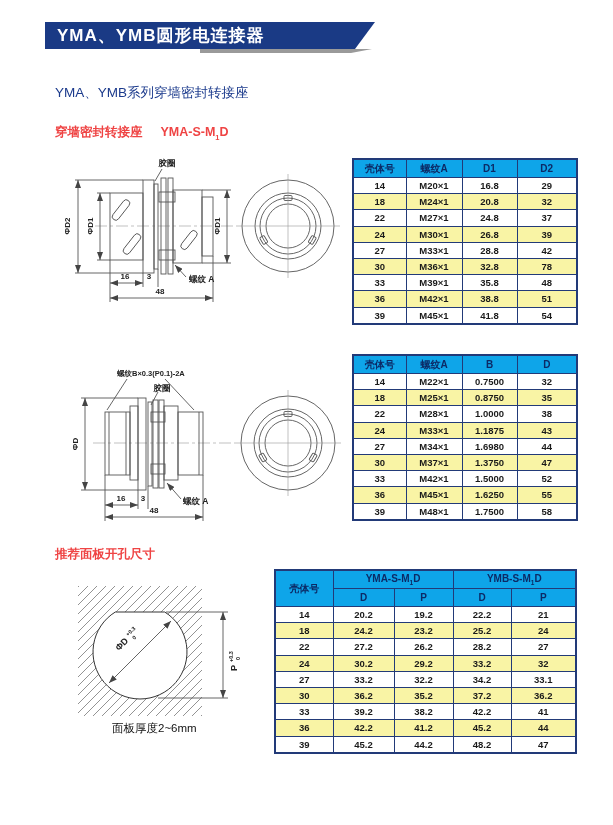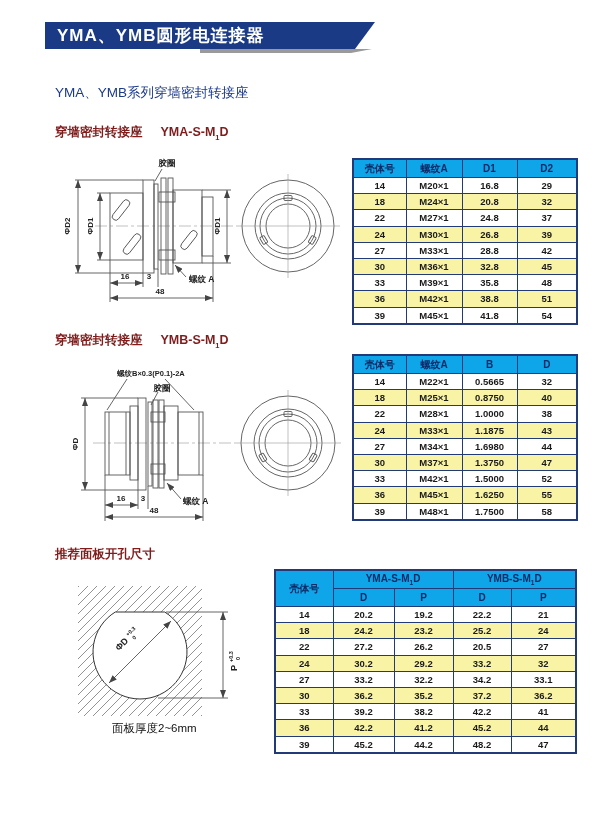--- a/index.html
+++ b/index.html
@@ -6,21 +6,21 @@
   .page{position:relative;width:613px;height:825px;background:#ffffff;overflow:hidden;
         font-family:"Liberation Sans", sans-serif;}
   
   .banner{position:absolute;left:45px;top:22px;width:330px;height:27px;background:#1a3a85;
           clip-path:polygon(0 0,100% 0,calc(100% - 20px) 100%,0 100%);
           color:#fff;font-weight:bold;font-size:17px;line-height:27px;padding-left:12px;
           letter-spacing:1px;box-sizing:border-box;}
   .banner-shadow{position:absolute;left:200px;top:49px;width:172px;height:4px;background:#9a9a9a;
           clip-path:polygon(0 0,100% 0,calc(100% - 21px) 100%,0 100%);}
   .heading{position:absolute;left:55px;top:84px;color:#1b3a8c;font-weight:normal;font-size:13.5px;}
-  .sec-title{position:absolute;font-weight:bold;font-size:12.5px;color:#7f1d1d;}
+  .sec-title{position:absolute;font-weight:bold;font-size:12.5px;color:#ef4444;}
   .sec-title .model{margin-left:18px;}
   .sec-title sub{font-size:7.5px;}
   
   .dtable{position:absolute;border-collapse:collapse;table-layout:fixed;background:#fff;
           border:2px solid #223a78;}
   .dtable th,.dtable td{border:1px solid #223a78;text-align:center;vertical-align:middle;padding:0;
           overflow:hidden;white-space:nowrap;}
   .dtable th{background:#0ea5e9;color:#0c2a66;font-size:10px;font-weight:bold;height:17px;}
   .dtable th sub{font-size:6.5px;}
   .dtable td{font-size:9.5px;font-weight:bold;color:#1a1a1a;height:15.2px;}
@@ -155,21 +155,21 @@
         <tr>
           <td>27</td>
           <td>M33×1</td>
           <td>28.8</td>
           <td>42</td>
         </tr>
         <tr class="alt">
           <td>30</td>
           <td>M36×1</td>
           <td>32.8</td>
-          <td>45</td>
+          <td>78</td>
         </tr>
         <tr>
           <td>33</td>
           <td>M39×1</td>
           <td>35.8</td>
           <td>48</td>
         </tr>
         <tr class="alt">
           <td>36</td>
           <td>M42×1</td>
@@ -178,23 +178,20 @@
         </tr>
         <tr>
           <td>39</td>
           <td>M45×1</td>
           <td>41.8</td>
           <td>54</td>
         </tr>
       </tbody>
   </table>
 
-  <div class="sec-title" style="left:55px;top:332px;">
-    <span>穿墙密封转接座</span><span class="model"><span>YMB-S-M</span><sub>1</sub><span>D</span></span>
-  </div>
 
   <svg class="drawing" style="left:55px;top:355px;" width="290" height="175" viewBox="0 0 290 175">
     <defs>
       <marker id="d2ms" markerUnits="userSpaceOnUse" markerWidth="10" markerHeight="6" refX="1" refY="3" orient="auto">
           <path d="M9,0L1,3L9,6Z" fill="#444"></path>
         </marker>
       <marker id="d2me" markerUnits="userSpaceOnUse" markerWidth="10" markerHeight="6" refX="8" refY="3" orient="auto">
           <path d="M0,0L8,3L0,6Z" fill="#444"></path>
         </marker>
     </defs>
@@ -261,28 +258,28 @@
         <th>壳体号</th>
         <th>螺纹A</th>
         <th>B</th>
         <th>D</th>
       </tr>
     </thead>
     <tbody>
         <tr>
           <td>14</td>
           <td>M22×1</td>
-          <td>0.5665</td>
+          <td>0.7500</td>
           <td>32</td>
         </tr>
         <tr class="alt">
           <td>18</td>
           <td>M25×1</td>
           <td>0.8750</td>
-          <td>40</td>
+          <td>35</td>
         </tr>
         <tr>
           <td>22</td>
           <td>M28×1</td>
           <td>1.0000</td>
           <td>38</td>
         </tr>
         <tr class="alt">
           <td>24</td>
           <td>M33×1</td>
@@ -393,21 +390,21 @@
           <td>18</td>
           <td>24.2</td>
           <td>23.2</td>
           <td>25.2</td>
           <td>24</td>
         </tr>
         <tr>
           <td>22</td>
           <td>27.2</td>
           <td>26.2</td>
-          <td>20.5</td>
+          <td>28.2</td>
           <td>27</td>
         </tr>
         <tr class="alt">
           <td>24</td>
           <td>30.2</td>
           <td>29.2</td>
           <td>33.2</td>
           <td>32</td>
         </tr>
         <tr>

